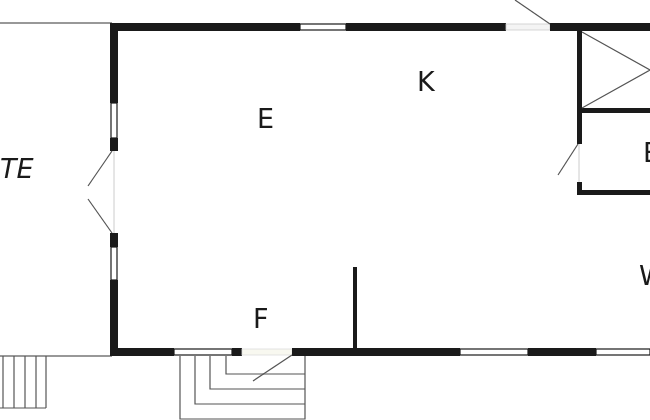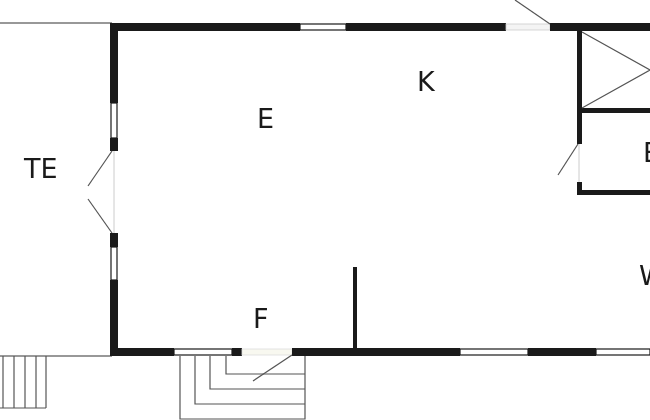--- a/index.html
+++ b/index.html
@@ -72,18 +72,18 @@
 
   <g stroke="#555" stroke-width="1.2" fill="none">
     <polyline points="180,356 180,419 305,419 305,356"></polyline>
     <polyline points="195,356 195,404 305,404"></polyline>
     <polyline points="210,356 210,389 305,389"></polyline>
     <polyline points="226,356 226,374 305,374"></polyline>
     <line x1="292" y1="355" x2="253" y2="381"></line>
   </g>
 </svg>
 
-<div class="room-label" style="left:24px; top:155px;">TE</div>
+<div class="room-label" style="left:0; top:155px;font-style:italic;">TE</div>
 <div class="room-label" style="left:257px; top:105px;">E</div>
 <div class="room-label" style="left:417px; top:68px;">K</div>
 <div class="room-label" style="left:253px; top:305px;">F</div>
 <div class="room-label" style="left:643px; top:139px;">E</div>
 <div class="room-label" style="left:639px; top:262px;">W</div>
 
 </body></html>

